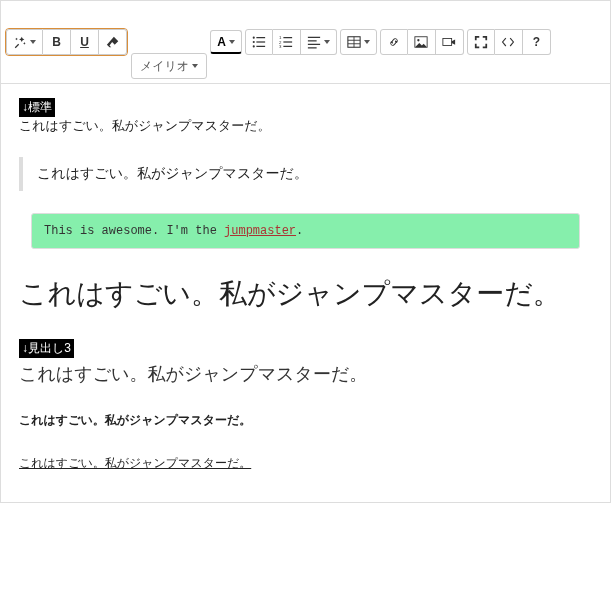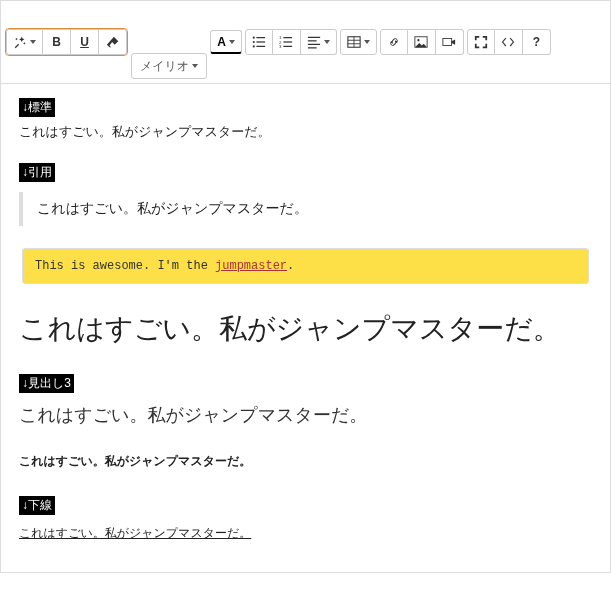--- a/index.html
+++ b/index.html
@@ -10,24 +10,24 @@
 .btn-group.highlighted { border: 1.5px solid #d98e3a; border-radius: 4px; }
 .btn { display: inline-flex; align-items: center; justify-content: center; min-width: 28px; height: 26px; padding: 0 6px; border: 1px solid #ccc; background: #fff; cursor: pointer; font-size: 12px; color: #333; }
 .btn-group .btn { border-radius: 0; }
 .btn-group .btn:first-child { border-top-left-radius: 3px; border-bottom-left-radius: 3px; }
 .btn-group .btn:last-child { border-top-right-radius: 3px; border-bottom-right-radius: 3px; }
 .btn-group .btn + .btn { border-left: none; }
 .btn svg { width: 14px; height: 14px; fill: #333; }
 .caret { width: 0; height: 0; border-left: 3px solid transparent; border-right: 3px solid transparent; border-top: 4px solid #555; margin-left: 3px; }
 .font-sel { font-size: 12px; color: #555; padding: 0 8px; white-space: nowrap; margin-top: 48px; }
 .content { padding: 14px 18px 20px; }
-.label { display: inline-block; background: #000; color: #fff; font-size: 12px; padding: 1px 3px; margin-bottom: 6px; }
+.label { display: inline-block; background: #000; color: #fff; font-size: 12px; padding: 1px 3px; }
 .para { font-size: 13px; color: #222; margin-bottom: 22px; }
 .quote { border-left: 4px solid #ddd; padding: 8px 14px; margin: 4px 0 22px; font-size: 14px; color: #222; }
-.codeblock { border: 1px solid #ddd; background: #fde047; border-radius: 3px; padding: 10px 12px; font-family: "Courier New", monospace; font-size: 12px; color: #333; margin: 4px 3px 26px; }
+.codeblock { border: 1px solid #ddd; background: #86efac; border-radius: 3px; padding: 10px 12px; font-family: "Courier New", monospace; font-size: 12px; color: #333; margin: 4px 12px 26px; }
 .codeblock .jm { text-decoration: underline; color: #a33; }
 .h1txt { font-size: 28px; font-weight: 400; color: #222; margin: 4px 0 26px; }
 .h3txt { font-size: 18px; font-weight: 400; color: #333; margin: 4px 0 26px; }
 .boldtxt { font-size: 12px; font-weight: bold; color: #222; margin: 4px 0 26px; }
 .underlinetxt { font-size: 12px; color: #222; text-decoration: underline; margin: 4px 0 10px; }
 .bold { font-weight: bold; }
 .under { text-decoration: underline; }
 </style>
 </head>
 <body>
@@ -142,29 +142,27 @@
           </svg>
         </button>
       <button class="btn bold">?</button>
     </div>
   </div>
 
   <div class="content">
     <div><span class="label">↓標準</span></div>
     <div class="para">これはすごい。私がジャンプマスターだ。</div>
 
-    <div><span class="label">↓引用</span></div>
     <div class="quote">これはすごい。私がジャンプマスターだ。</div>
 
     <div class="codeblock"><span>This is awesome. I'm the </span><span class="jm">jumpmaster</span><span>.</span></div>
 
     <div class="h1txt">これはすごい。私がジャンプマスターだ。</div>
 
     <div><span class="label">↓見出し3</span></div>
     <div class="h3txt">これはすごい。私がジャンプマスターだ。</div>
 
     <div class="boldtxt">これはすごい。私がジャンプマスターだ。</div>
 
-    <div><span class="label">↓下線</span></div>
     <div class="underlinetxt">これはすごい。私がジャンプマスターだ。</div>
   </div>
 
 </div>
 
 </body></html>

